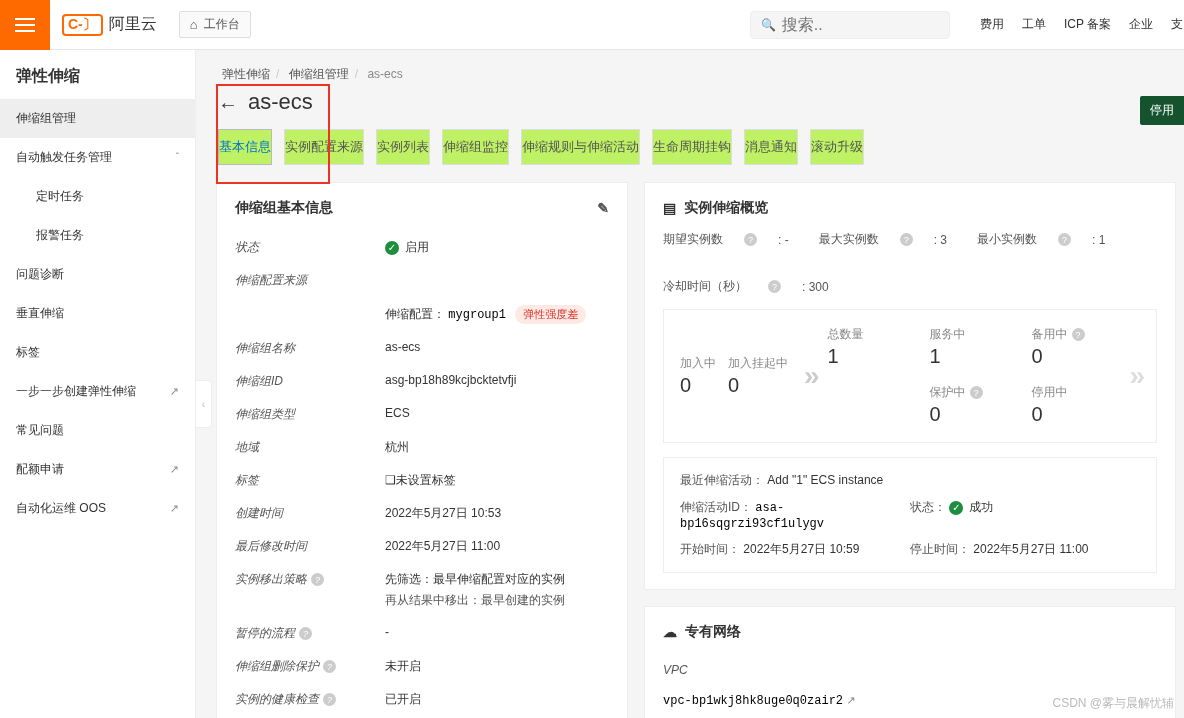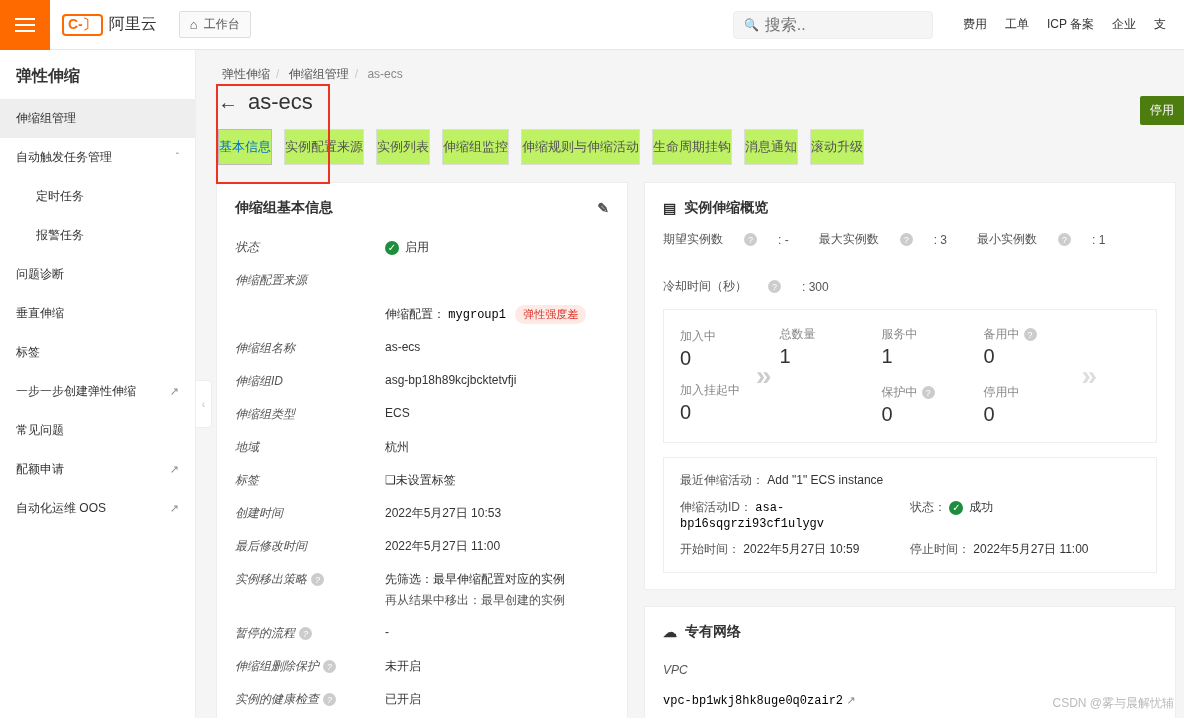--- a/index.html
+++ b/index.html
@@ -10,21 +10,21 @@
   .hamburger { width: 50px; height: 50px; background: #ff6a00; display: flex; flex-direction: column; justify-content: center; align-items: center; gap: 4px; }
   .hamburger span { width: 20px; height: 2px; background: #fff; }
   .brand { display: flex; align-items: center; padding: 0 12px; gap: 6px; color: #333; font-size: 16px; }
   .brand-icon { color: #ff6a00; font-weight: bold; border: 2px solid #ff6a00; border-radius: 4px; padding: 0 4px; font-size: 14px; }
   .workspace-btn { border: 1px solid #ddd; padding: 4px 10px; border-radius: 2px; display: flex; align-items: center; gap: 6px; color: #555; margin-left: 10px; background: #fafafa; }
   .workspace-btn .home-ic {font-size: 13px; }
   .top-spacer { flex: 1; }
   .search-box { display: flex; align-items: center; border: 1px solid #eee; border-radius: 4px; background: #f5f5f5; padding: 4px 10px; width: 200px; margin-right: 30px; }
   .search-box input { border: none; outline: none; background: transparent; flex: 1; font-size: 16px; }
   .search-ic { color: #888; margin-right: 6px; }
-  .top-links { display: flex; gap: 18px; padding-right: 18px; color: #333;}
+  .top-links { display: flex; gap: 18px; padding-right: 1px; color: #333;}
   .top-links span { cursor: pointer; }
 
   
   .sidebar { position: absolute; left: 0; top: 50px; width: 196px; height: 668px; background: #fff; border-right: 1px solid #eee; }
   .sidebar h2 { font-size: 16px; font-weight: 600; padding: 16px 16px 12px; }
   .side-item { padding: 11px 16px; font-size: 12px; color: #333; display: flex; justify-content: space-between; align-items: center; cursor: pointer; }
   .side-item.active { background: #eee; }
   .side-sub { padding-left: 36px; }
   .caret { font-size: 10px; color: #888; }
   .ext-ic { font-size: 11px; color: #888; }
@@ -35,21 +35,21 @@
   
   .main { position: absolute; left: 212px; top: 50px; right: 0; padding: 16px 8px 16px 4px; height: 668px; overflow: hidden; }
   .breadcrumb { color: #888; font-size: 12px; margin-bottom: 6px; padding-left: 6px;}
   .breadcrumb .bc { color: #555; }
   .breadcrumb .sep { margin: 0 6px; color: #ccc; }
   .titlebar { display: flex; align-items: center; gap: 10px; margin: 4px 0 14px; padding-left: 2px;}
   .back-ic { font-size: 20px; font-weight: bold; cursor: pointer; }
   .pg-title { font-size: 22px; font-weight: 400; }
   .red-box { position: absolute; left: 4px; top: 34px; width: 114px; height: 100px; border: 2px solid #e32; pointer-events: none; }
 
-  .stop-btn { position: absolute; right: 0; top: 46px; background: #4d7c0f; color: #fff; padding: 6px 10px; border-radius: 2px 0 0 2px; font-size: 12px;}
+  .stop-btn { position: absolute; right: 0; top: 46px; background: #14532d; color: #fff; padding: 6px 10px; border-radius: 2px 0 0 2px; font-size: 12px;}
 
   
   .tabs { display: flex; gap: 12px; border-bottom: 1px solid transparent; margin-bottom: 16px; padding-left: 2px;}
   .tab { padding: 8px 0; border: 1px solid #ddd; background: #bef264; color: #555; cursor: pointer; font-size: 13px;}
   .tab.active { color: #0070cc; border-color: #bbb; }
 
   
   .content { display: flex; gap: 16px; }
   .col-left { width: 412px; }
   .col-right { flex: 1; display: flex; flex-direction: column; gap: 16px; }
@@ -66,21 +66,21 @@
   .status-ok { display: inline-flex; width: 14px; height: 14px; border-radius: 50%; background: #1e8e3e; color: #fff; font-size: 10px; align-items: center; justify-content: center; margin-right: 6px; }
   .badge { display: inline-block; padding: 2px 8px; border-radius: 10px; background: #ffe9e5; color: #d93025; font-size: 11px; margin-left: 6px;}
   .link { color: #000000; cursor: pointer; font-family: Liberation Mono, monospace; }
   .subv { color: #555; margin-top: 4px; }
 
   
   .stats-row { display: flex; gap: 30px; margin-bottom: 14px; font-size: 12px; color: #555; flex-wrap: wrap;}
   .stats-row .stat { display: flex; align-items: center; gap: 21px; }
 
   .flow-box { border: 1px solid #eee; padding: 16px; display: flex; align-items: center; gap: 16px; }
-  .flow-col { display: flex; flex-direction: column; gap: 12px; }
+  .flow-col { display: flex; flex-direction: row; gap: 12px; }
   .flow-cell .lbl { color: #888; font-size: 12px; display: flex; align-items: center; gap: 4px;}
   .flow-cell .num { font-size: 20px; color: #333; margin-top: 2px;}
   .chev { color: #ccc; font-size: 28px; letter-spacing: -8px; font-weight: bold;}
   .flow-grid { display: grid; grid-template-columns: repeat(3, 82px); gap: 16px 20px; }
 
   .activity-box { border: 1px solid #eee; padding: 14px 16px; display: grid; grid-template-columns: 1fr 1fr; row-gap: 10px; font-size: 12px; }
   .activity-box .lab { color: #555; }
   .activity-box .val { color: #333; }
 
   .watermark { position: absolute; right: 10px; bottom: 6px; color: #bbb; font-size: 12px;}

